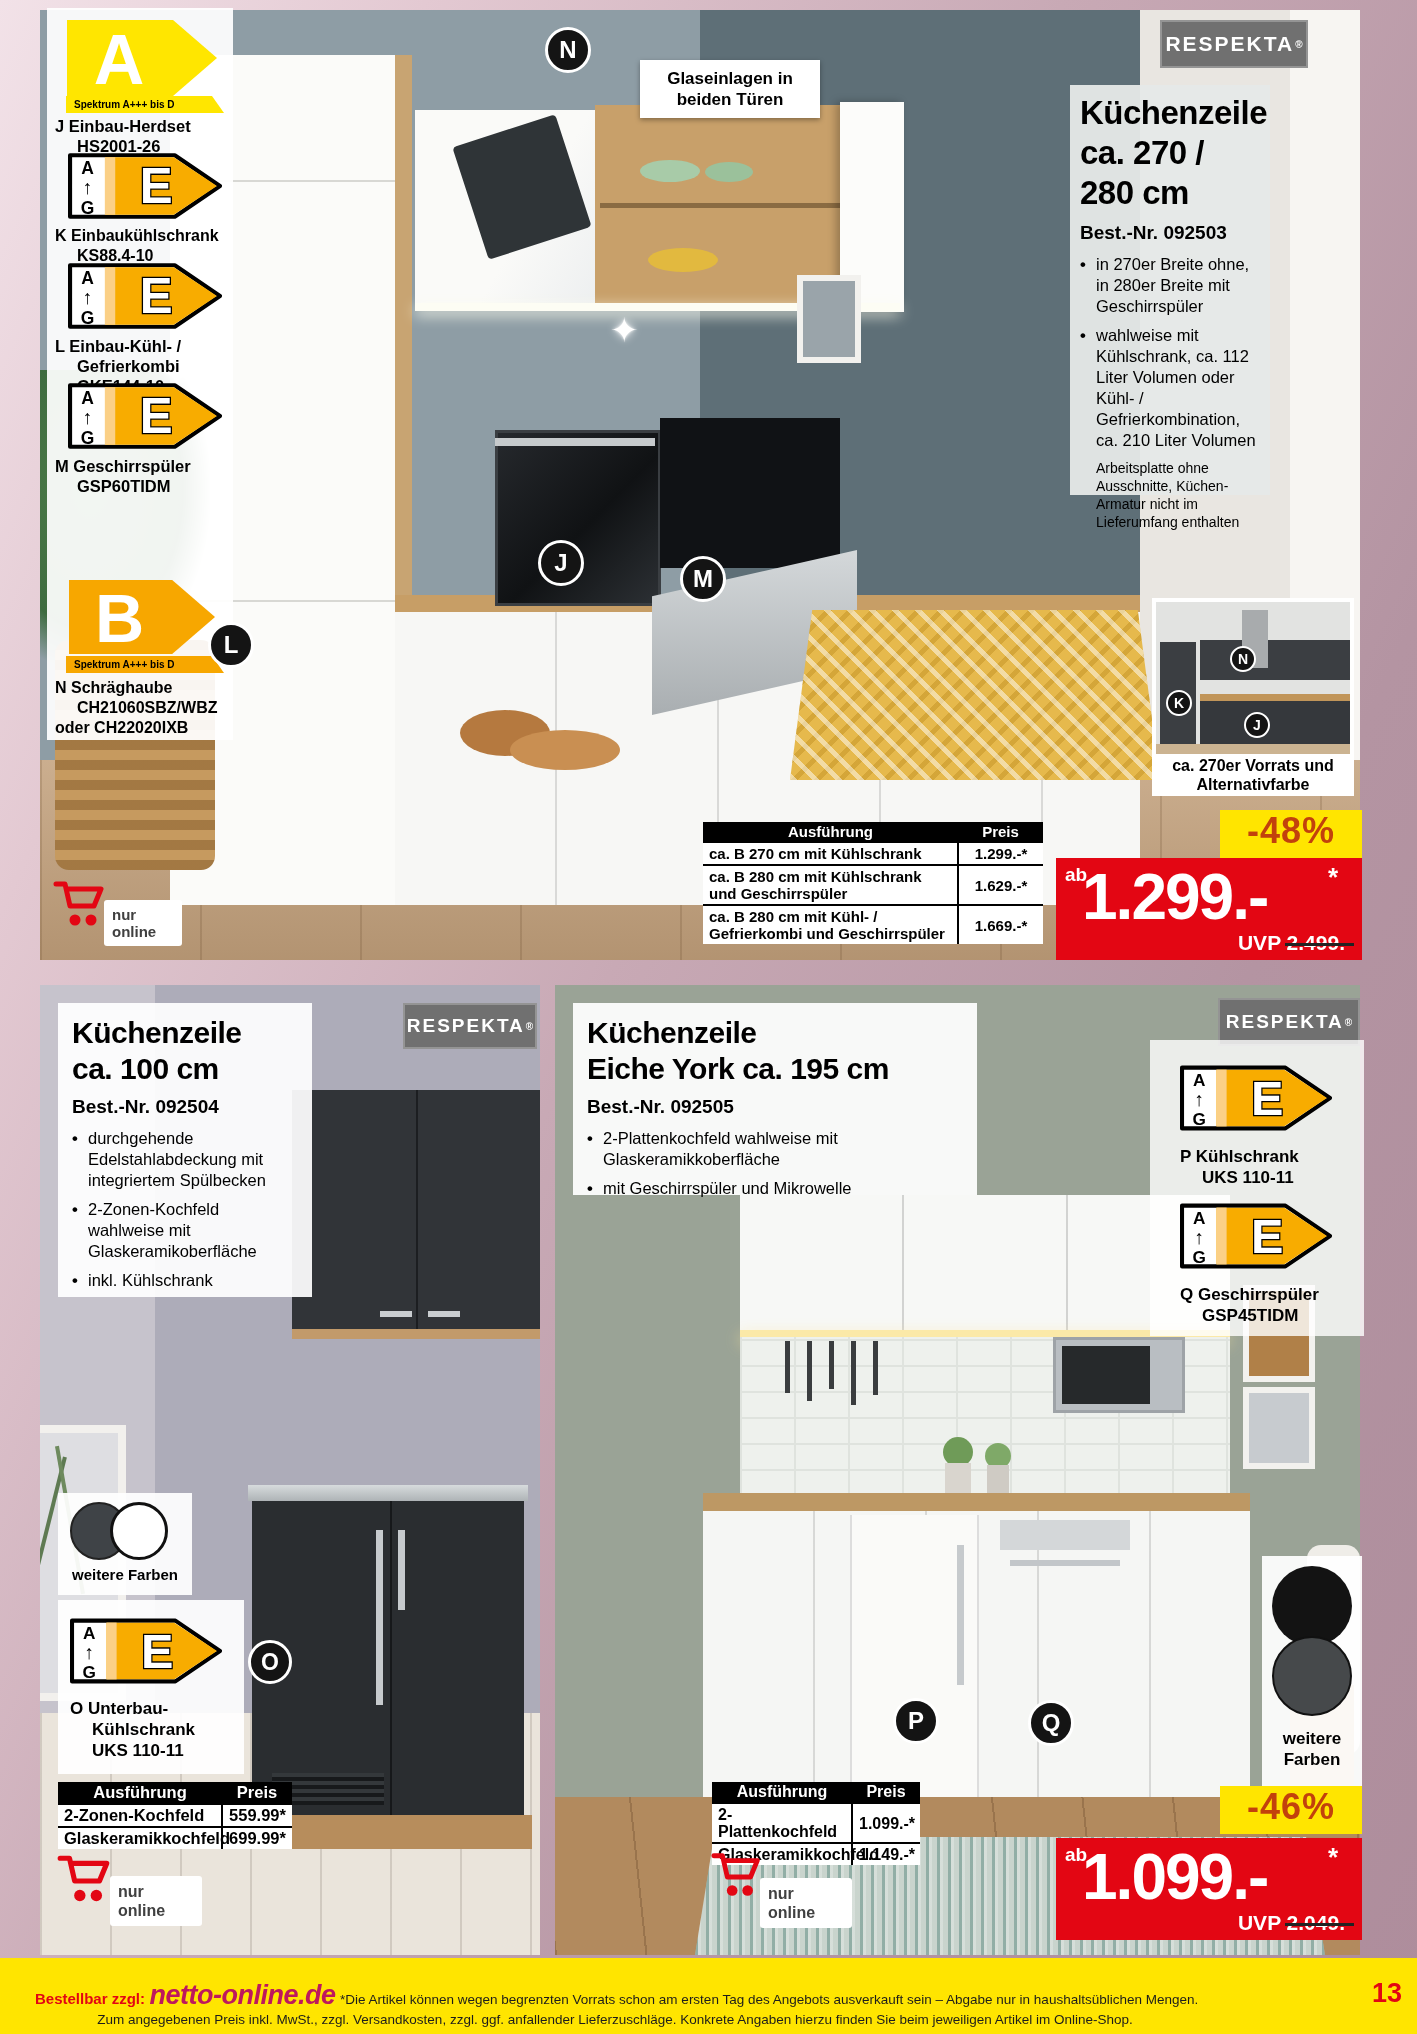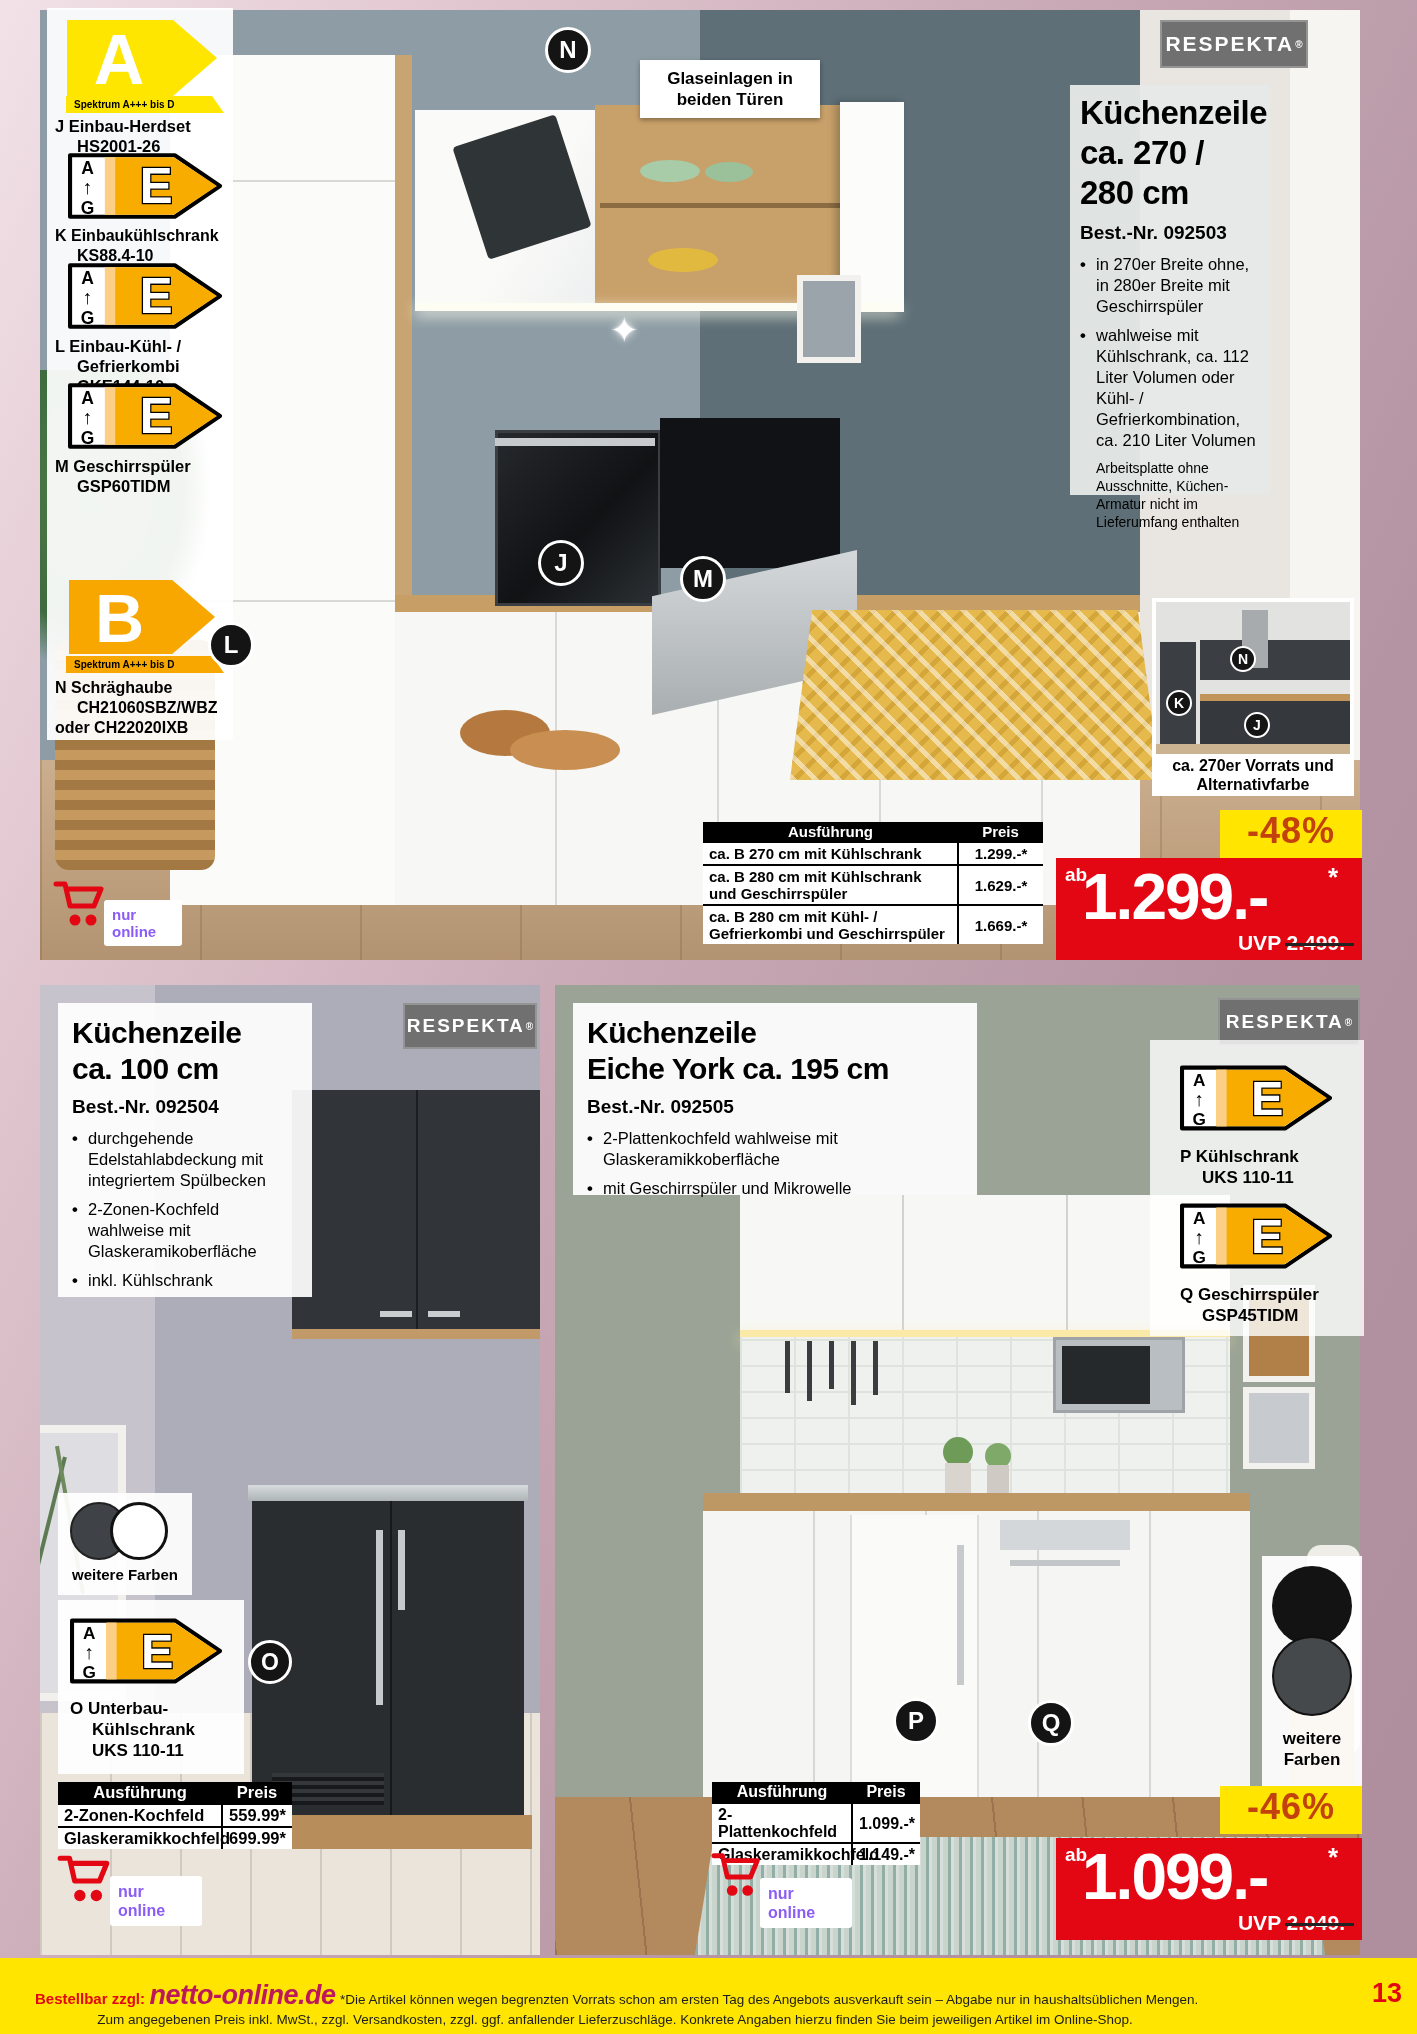--- a/index.html
+++ b/index.html
@@ -42,21 +42,21 @@
   .redbox .uvp{position:absolute;right:10px;bottom:5px;font-size:21px;font-weight:800;}
   .strike{position:relative;display:inline-block;}
   .strike::after{content:"";position:absolute;left:-2px;right:-2px;top:50%;height:3px;background:#222;}
   
   .mk{position:absolute;border-radius:50%;background:#141414;color:#fff;font-weight:800;
       display:flex;align-items:center;justify-content:center;border:3px solid #fff;box-sizing:border-box;}
   .rlogo{position:absolute;background:#707070;color:#fff;display:flex;align-items:center;justify-content:center;
          font-weight:700;font-size:21px;letter-spacing:2px;text-transform:uppercase;
          box-shadow:inset 0 0 0 2px rgba(255,255,255,.25);}
   .rlogo .reg{font-size:10px;vertical-align:super;margin-left:1px;letter-spacing:0;}
-  .nuronline-box{position:absolute;background:#fff;border-radius:3px;color:#8b5cf6;font-weight:800;
+  .nuronline-box{position:absolute;background:#fff;border-radius:3px;color:#404040;font-weight:800;
                  font-size:15px;line-height:17px;padding:6px 8px;}
   .callout{position:absolute;background:#fff;box-shadow:0 2px 5px rgba(0,0,0,.35);
            display:flex;flex-direction:column;align-items:center;justify-content:center;
            font-weight:800;font-size:17px;line-height:21px;}
   .spark{position:absolute;color:#fff;text-shadow:0 0 10px #fff,0 0 3px #fff;}
   .spark::before{content:"\2726";}
   .circ{position:absolute;border-radius:50%;box-sizing:border-box;}
   .wf-label{position:absolute;font-weight:800;font-size:15px;text-align:center;line-height:19px;}
   .footer-small{font-size:13.5px;color:#1d1d1b;font-weight:400;margin-top:27px;}
 </style>

